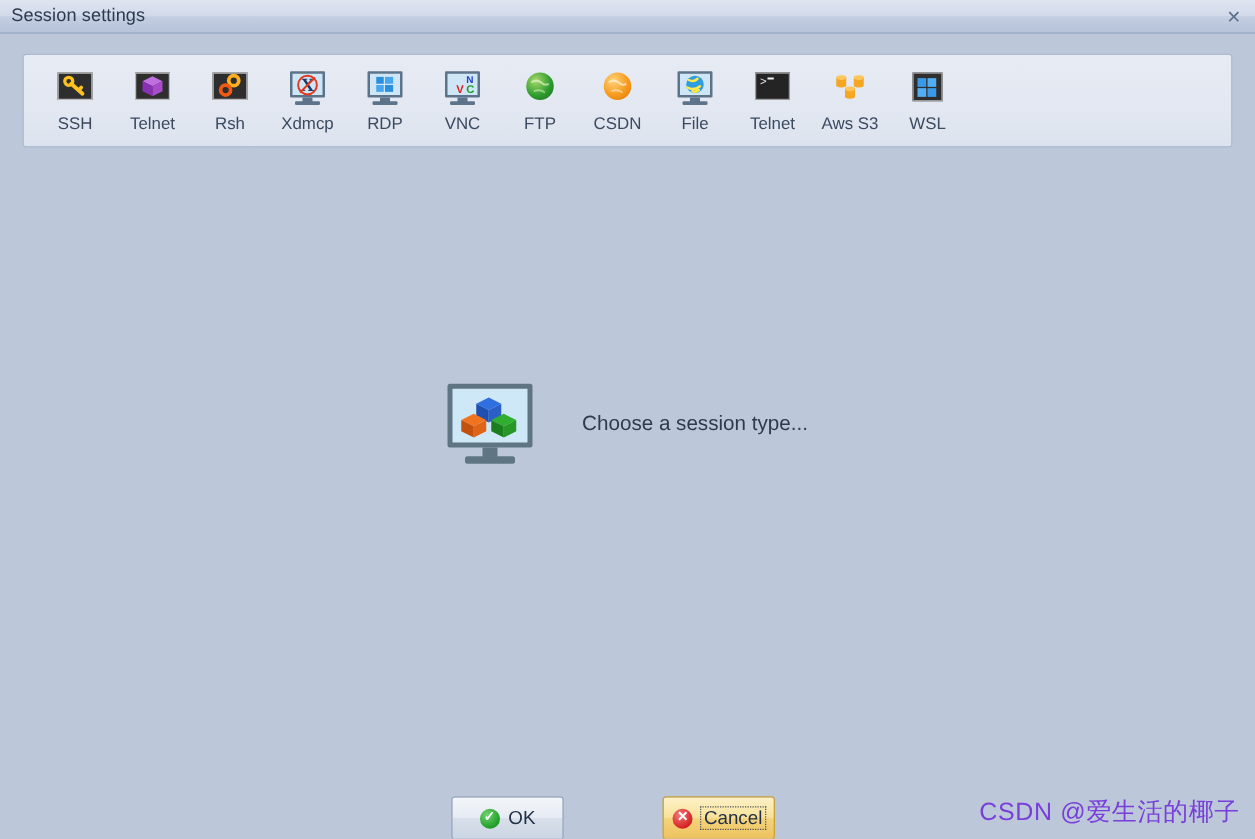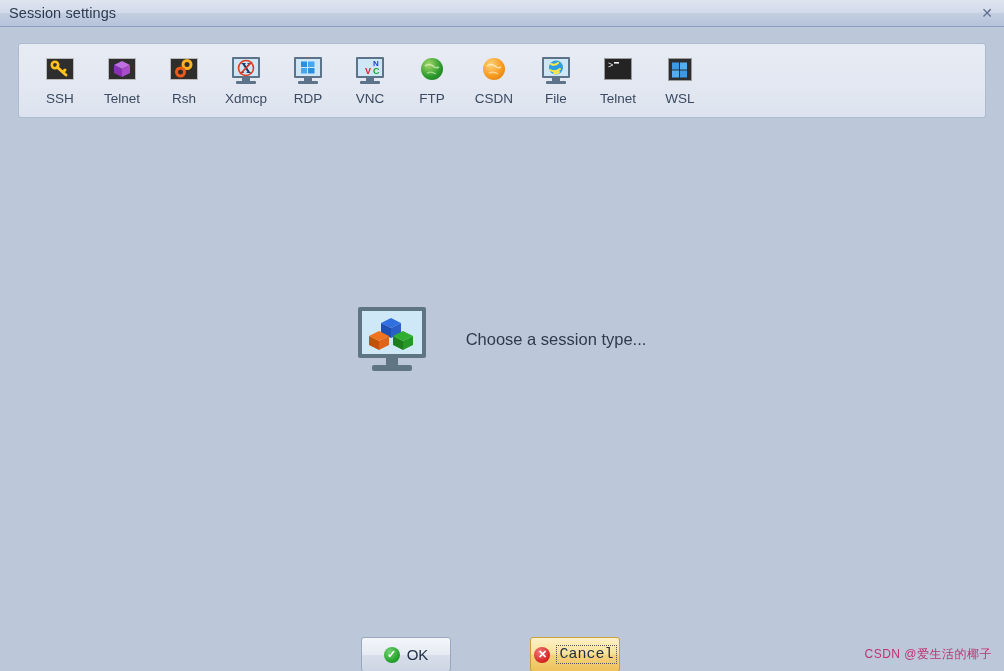--- a/index.html
+++ b/index.html
@@ -195,43 +195,42 @@
   }
   .btn-cancel {
     left: 530px;
     width: 90px;
     background: linear-gradient(to bottom, #fdf1c8 0%, #f8e29a 48%, #f3d37d 52%, #eec25c 100%);
     border: 1px solid #c9a23d;
   }
   .btn-cancel .btn-label {
     outline: 1px dotted #54565a;
     padding: 0 2px;
-    font-family: Liberation Mono, monospace;
   }
   .ico-circle {
     width: 16px; height: 16px;
     border-radius: 50%;
     display: inline-flex;
     align-items: center;
     justify-content: center;
     font-size: 11px;
     color: #fff;
     font-weight: bold;
     line-height: 1;
   }
   .ico-ok { background: radial-gradient(circle at 35% 30%, #6fd46f, #1f9e26 70%, #137a18 100%); }
   .ico-cancel { background: radial-gradient(circle at 35% 30%, #f07878, #d62222 70%, #a81414 100%); }
 
   
   .watermark {
     position: absolute;
     right: 12px;
     bottom: 8px;
-    font-size: 12px;
-    color: #be185d;
+    font-size: 20px;
+    color: #6d28d9;
     opacity: 0.85;
     white-space: nowrap;
     letter-spacing: 0.5px;
   }
 </style>
 </head>
 <body>
 
 <div class="titlebar">
   <div class="titlebar-text">Session settings</div>
@@ -364,20 +363,35 @@
         <svg viewBox="0 0 32 32" width="32" height="32" style="position:absolute;left:0;top:0">
           <text x="6" y="15" font-size="9" fill="#f2f2f2" font-family="Liberation Mono, monospace">&gt;</text>
           <rect x="12" y="9" width="5" height="1.6" fill="#f2f2f2"></rect>
         </svg>
       </span>
       <span class="tool-label">Telnet</span>
     </div>
 
 
 
+    <div class="tool">
+      <span class="tool-ico">
+        <svg viewBox="0 0 32 32" width="32" height="32" style="position:absolute;left:0;top:0">
+          <g fill="#f5a623">
+            <path d="M5 9 h8 v7 q-4 2 -8 0 z"></path>
+              <ellipse cx="9" cy="9" rx="4" ry="1.9" fill="#ffc65c"></ellipse>
+            <path d="M19 9 h8 v7 q-4 2 -8 0 z"></path>
+              <ellipse cx="23" cy="9" rx="4" ry="1.9" fill="#ffc65c"></ellipse>
+            <path d="M12 18 h8 v7 q-4 2 -8 0 z"></path>
+              <ellipse cx="16" cy="18" rx="4" ry="1.9" fill="#ffc65c"></ellipse>
+          </g>
+        </svg>
+      </span>
+      <span class="tool-label">Aws S3</span>
+    </div>
 
     <div class="tool">
       <span class="tool-ico">
         <span class="dkbox" style="left:4px;width:24px;height:23px;top:5px;border-color:#9a9a9a;"></span>
         <svg viewBox="0 0 32 32" width="32" height="32" style="position:absolute;left:0;top:0">
           <rect x="8" y="9.5" width="7" height="7" fill="#3a9ae8"></rect>
           <rect x="16" y="9.5" width="7" height="7" fill="#52aef2"></rect>
           <rect x="8" y="17.5" width="7" height="7" fill="#52aef2"></rect>
           <rect x="16" y="17.5" width="7" height="7" fill="#3a9ae8"></rect>
         </svg>

